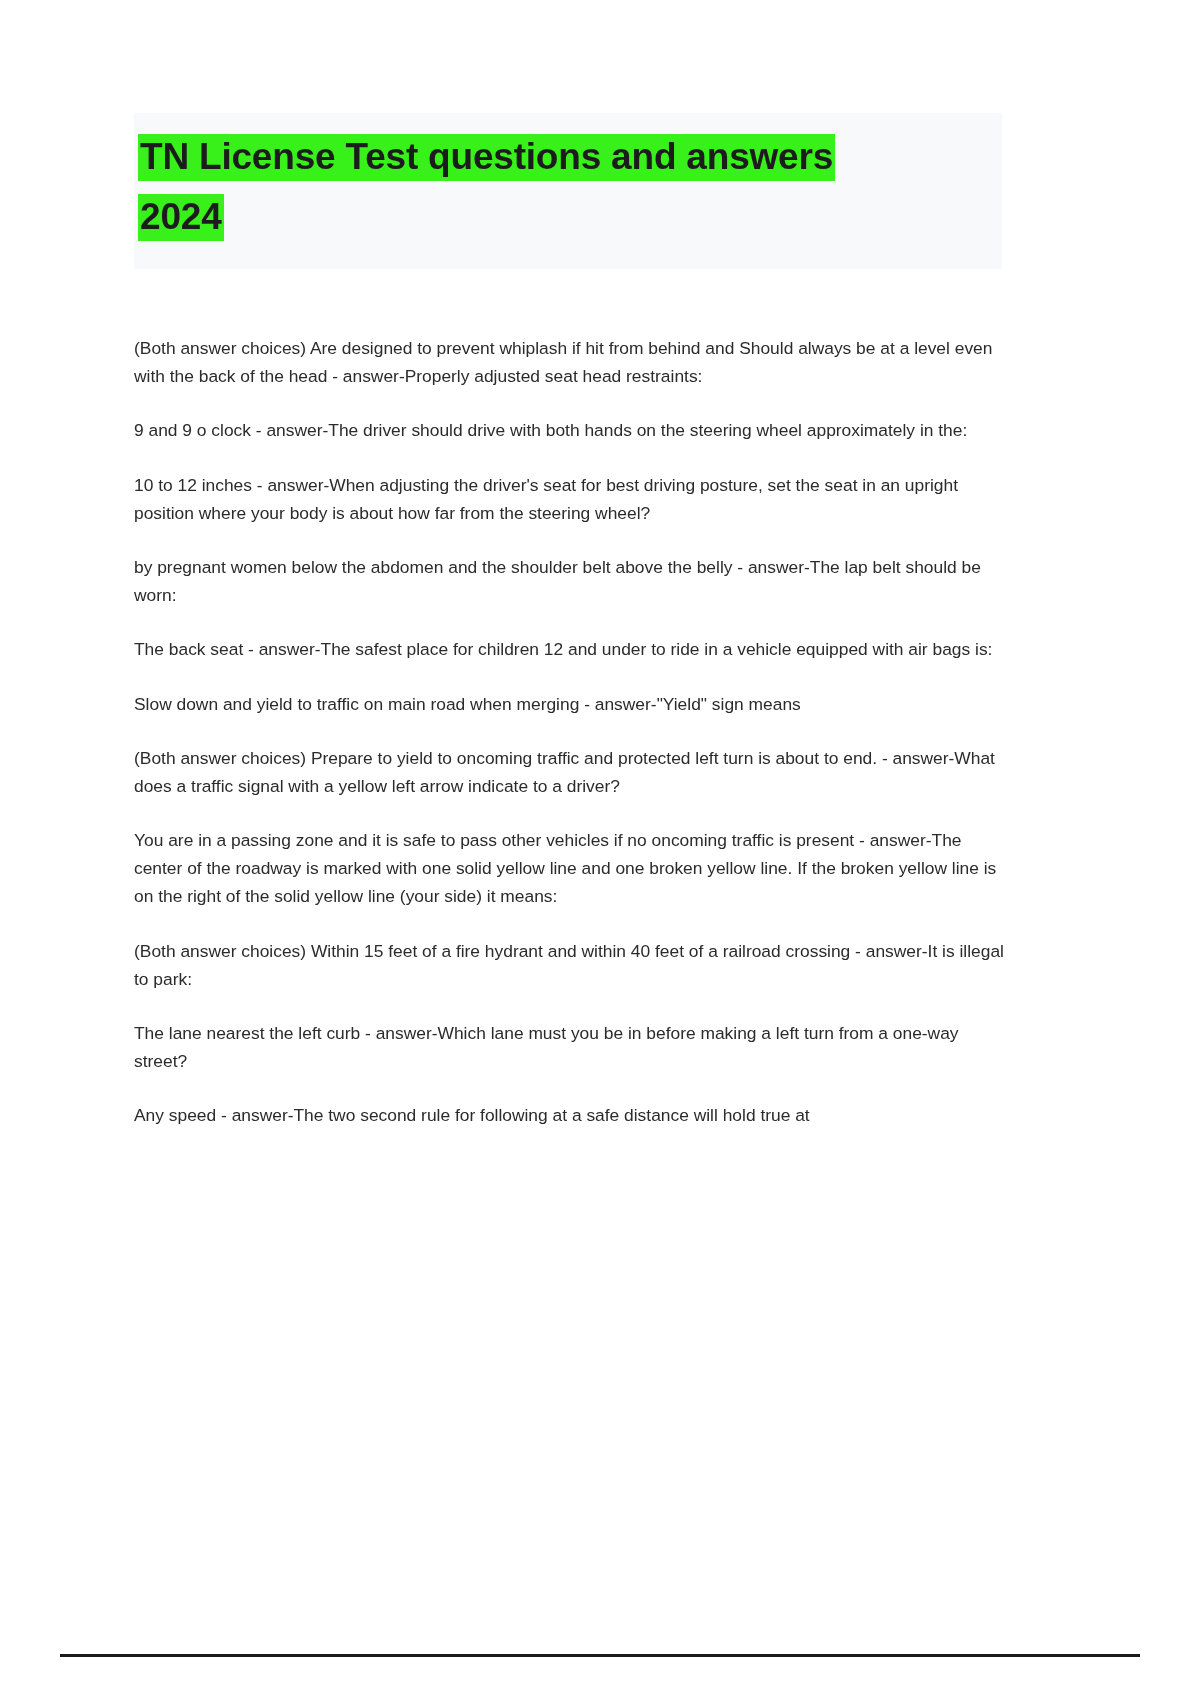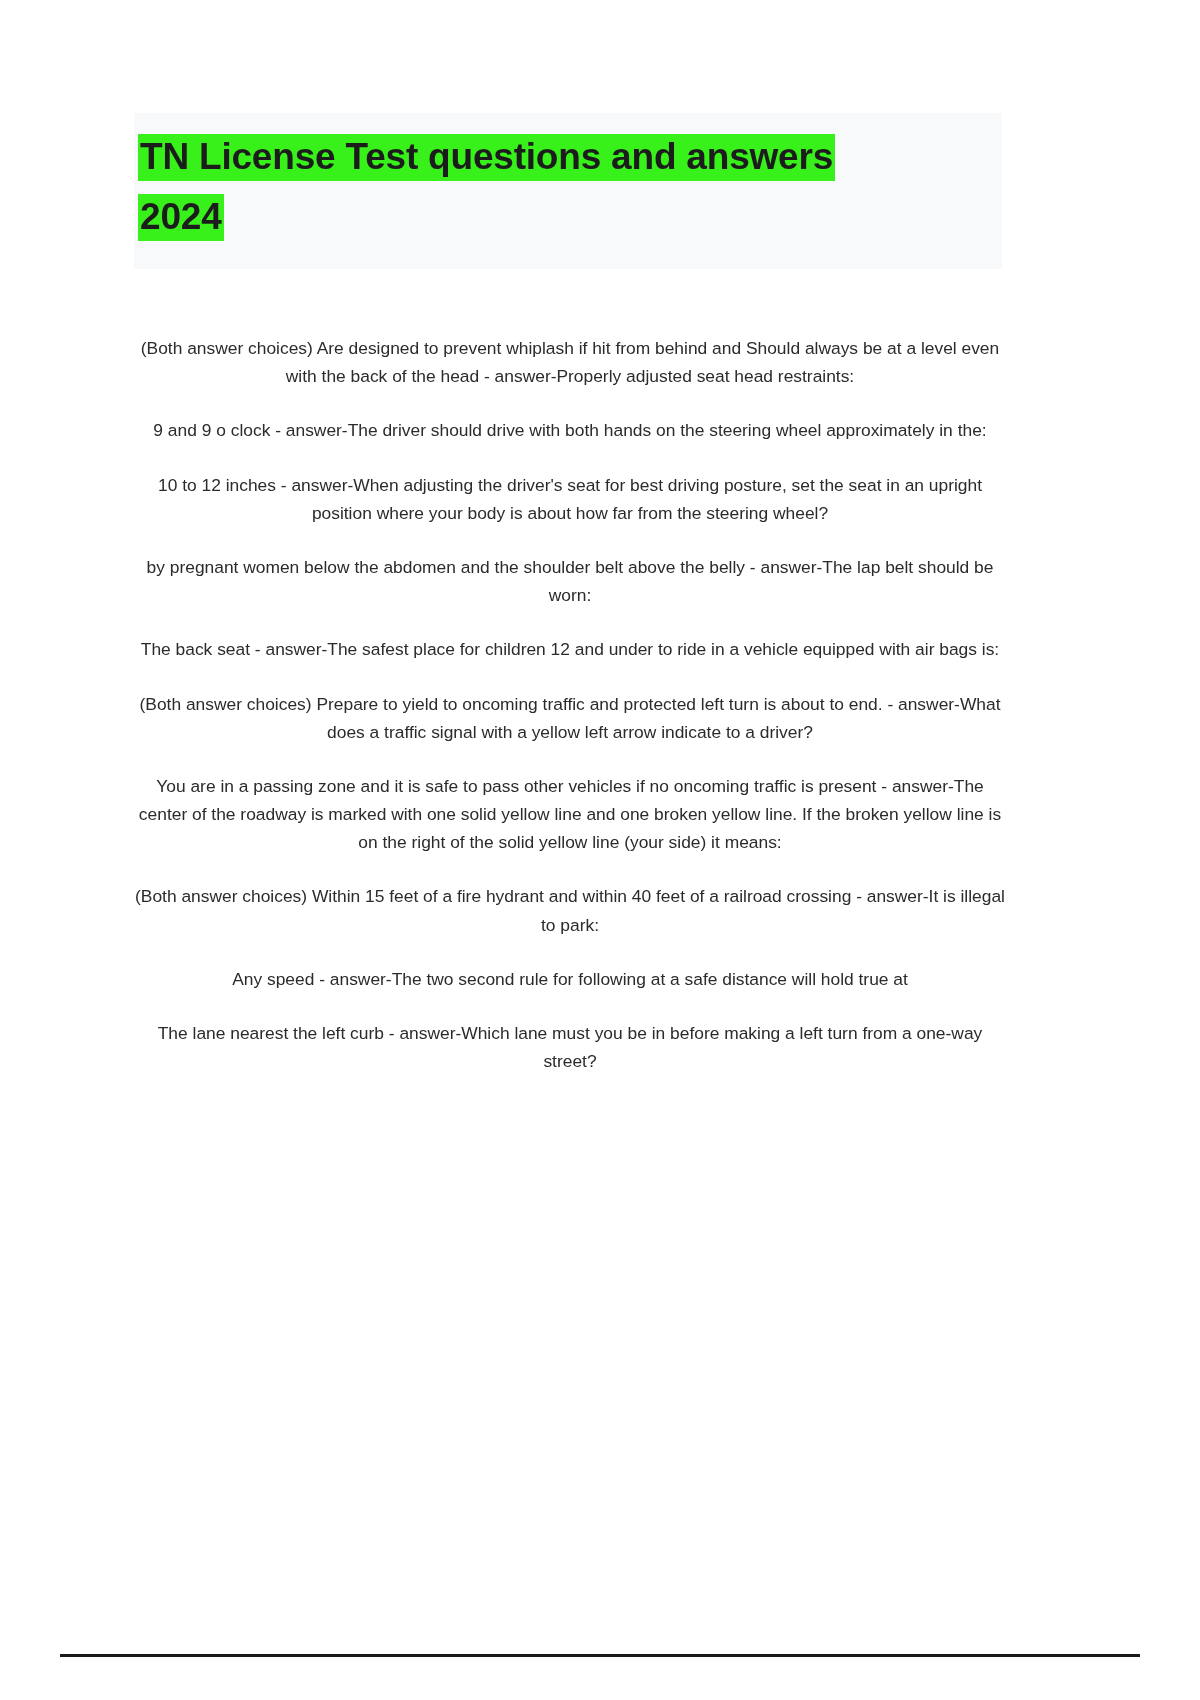--- a/index.html
+++ b/index.html
@@ -50,21 +50,21 @@
     position: absolute;
     left: 134px;
     top: 334px;
     width: 872px;
   }
   .para {
     font-size: 17.4px;
     line-height: 1.62;
     color: #2b2b2b;
     margin: 0 0 26px 0;
-    text-align: center;
+    text-align: left;
     font-family: "Liberation Sans", sans-serif;
   }
   .footer-rule {
     position: absolute;
     left: 60px;
     top: 1654px;
     width: 1080px;
     height: 3px;
     background: #1a1a1a;
   }
@@ -80,22 +80,23 @@
       <span class="hl">2024</span>
     </h1>
   </div>
 
   <div class="body-wrap">
     <p class="para">(Both answer choices) Are designed to prevent whiplash if hit from behind and Should always be at a level even with the back of the head - answer-Properly adjusted seat head restraints:</p>
     <p class="para">9 and 9 o clock - answer-The driver should drive with both hands on the steering wheel approximately in the:</p>
     <p class="para">10 to 12 inches - answer-When adjusting the driver's seat for best driving posture, set the seat in an upright position where your body is about how far from the steering wheel?</p>
     <p class="para">by pregnant women below the abdomen and the shoulder belt above the belly - answer-The lap belt should be worn:</p>
     <p class="para">The back seat - answer-The safest place for children 12 and under to ride in a vehicle equipped with air bags is:</p>
+    <p class="para">Slow down and yield to traffic on main road when merging - answer-"Yield" sign means</p>
     <p class="para">(Both answer choices) Prepare to yield to oncoming traffic and protected left turn is about to end. - answer-What does a traffic signal with a yellow left arrow indicate to a driver?</p>
     <p class="para">You are in a passing zone and it is safe to pass other vehicles if no oncoming traffic is present - answer-The center of the roadway is marked with one solid yellow line and one broken yellow line. If the broken yellow line is on the right of the solid yellow line (your side) it means:</p>
     <p class="para">(Both answer choices) Within 15 feet of a fire hydrant and within 40 feet of a railroad crossing - answer-It is illegal to park:</p>
+    <p class="para">The lane nearest the left curb - answer-Which lane must you be in before making a left turn from a one-way street?</p>
     <p class="para">Any speed - answer-The two second rule for following at a safe distance will hold true at</p>
-    <p class="para">The lane nearest the left curb - answer-Which lane must you be in before making a left turn from a one-way street?</p>
   </div>
 
   <div class="footer-rule"></div>
 
 </div>
 
 </body></html>

